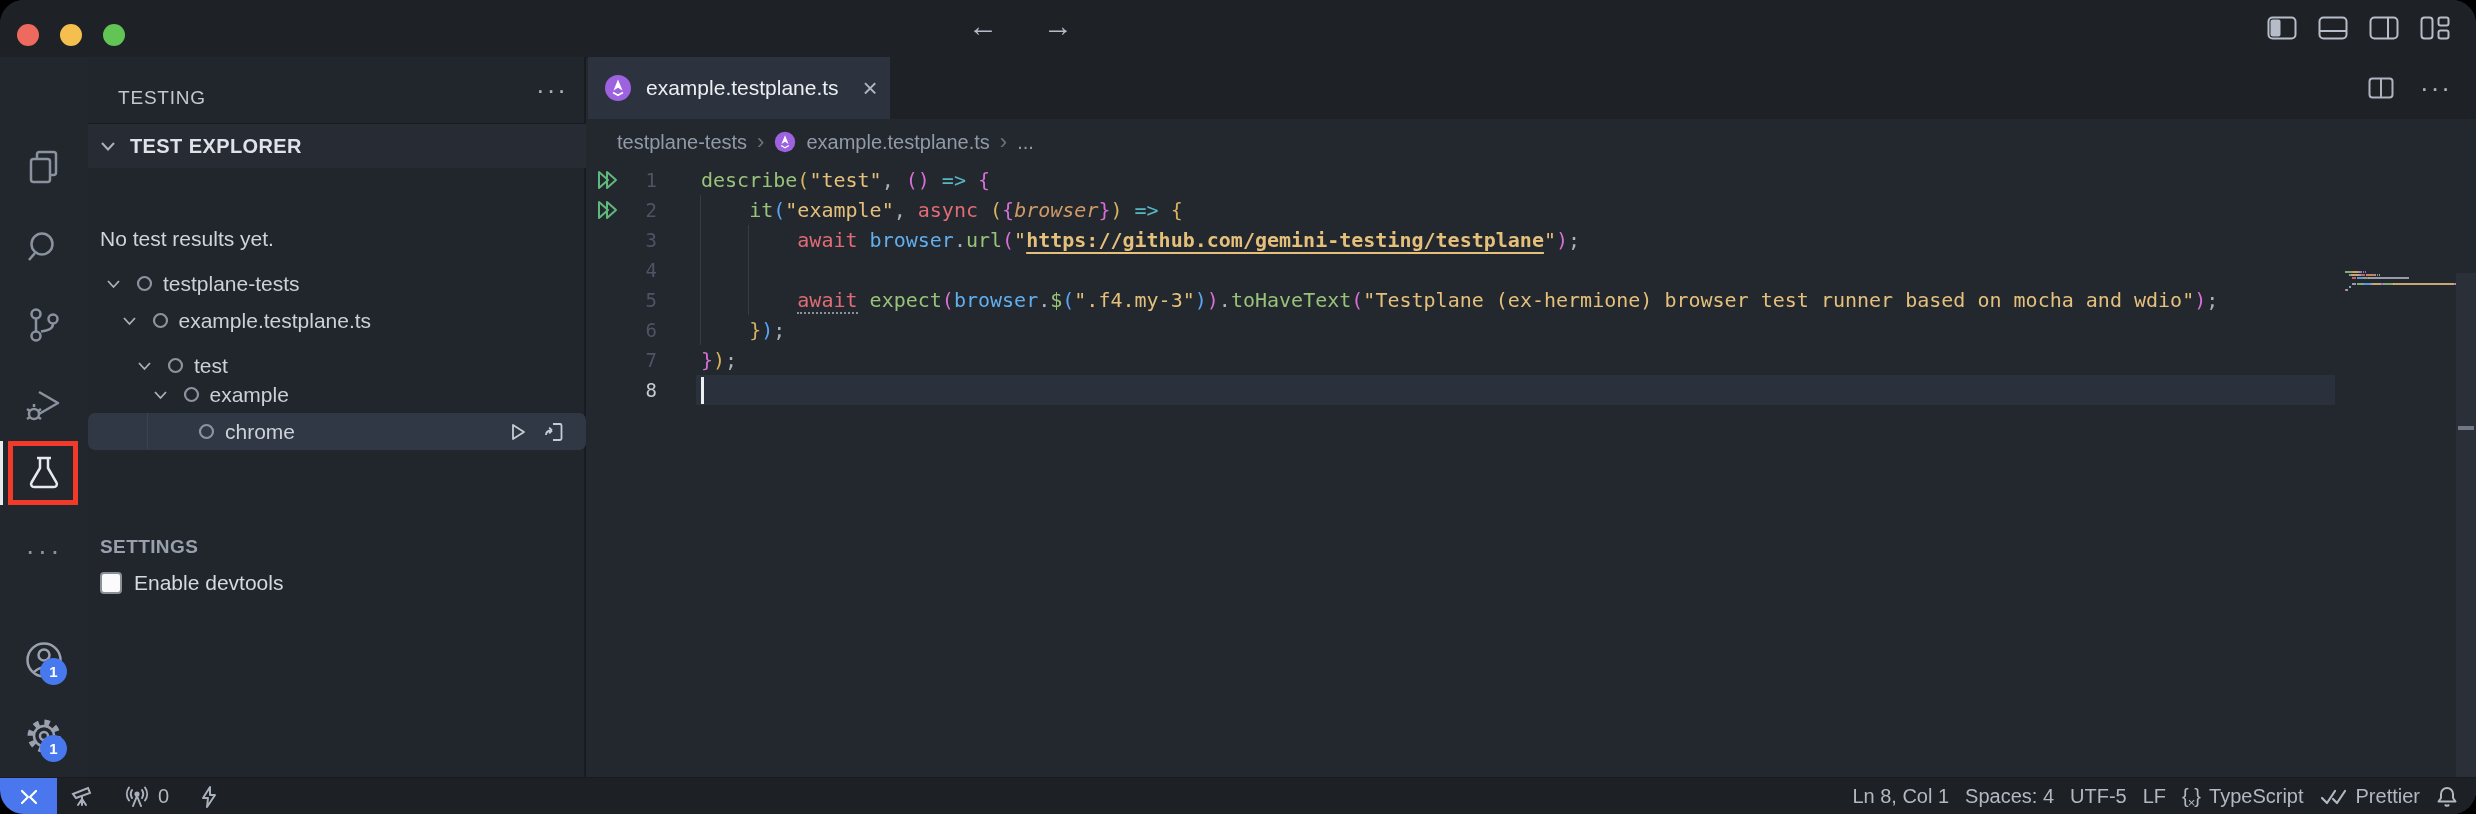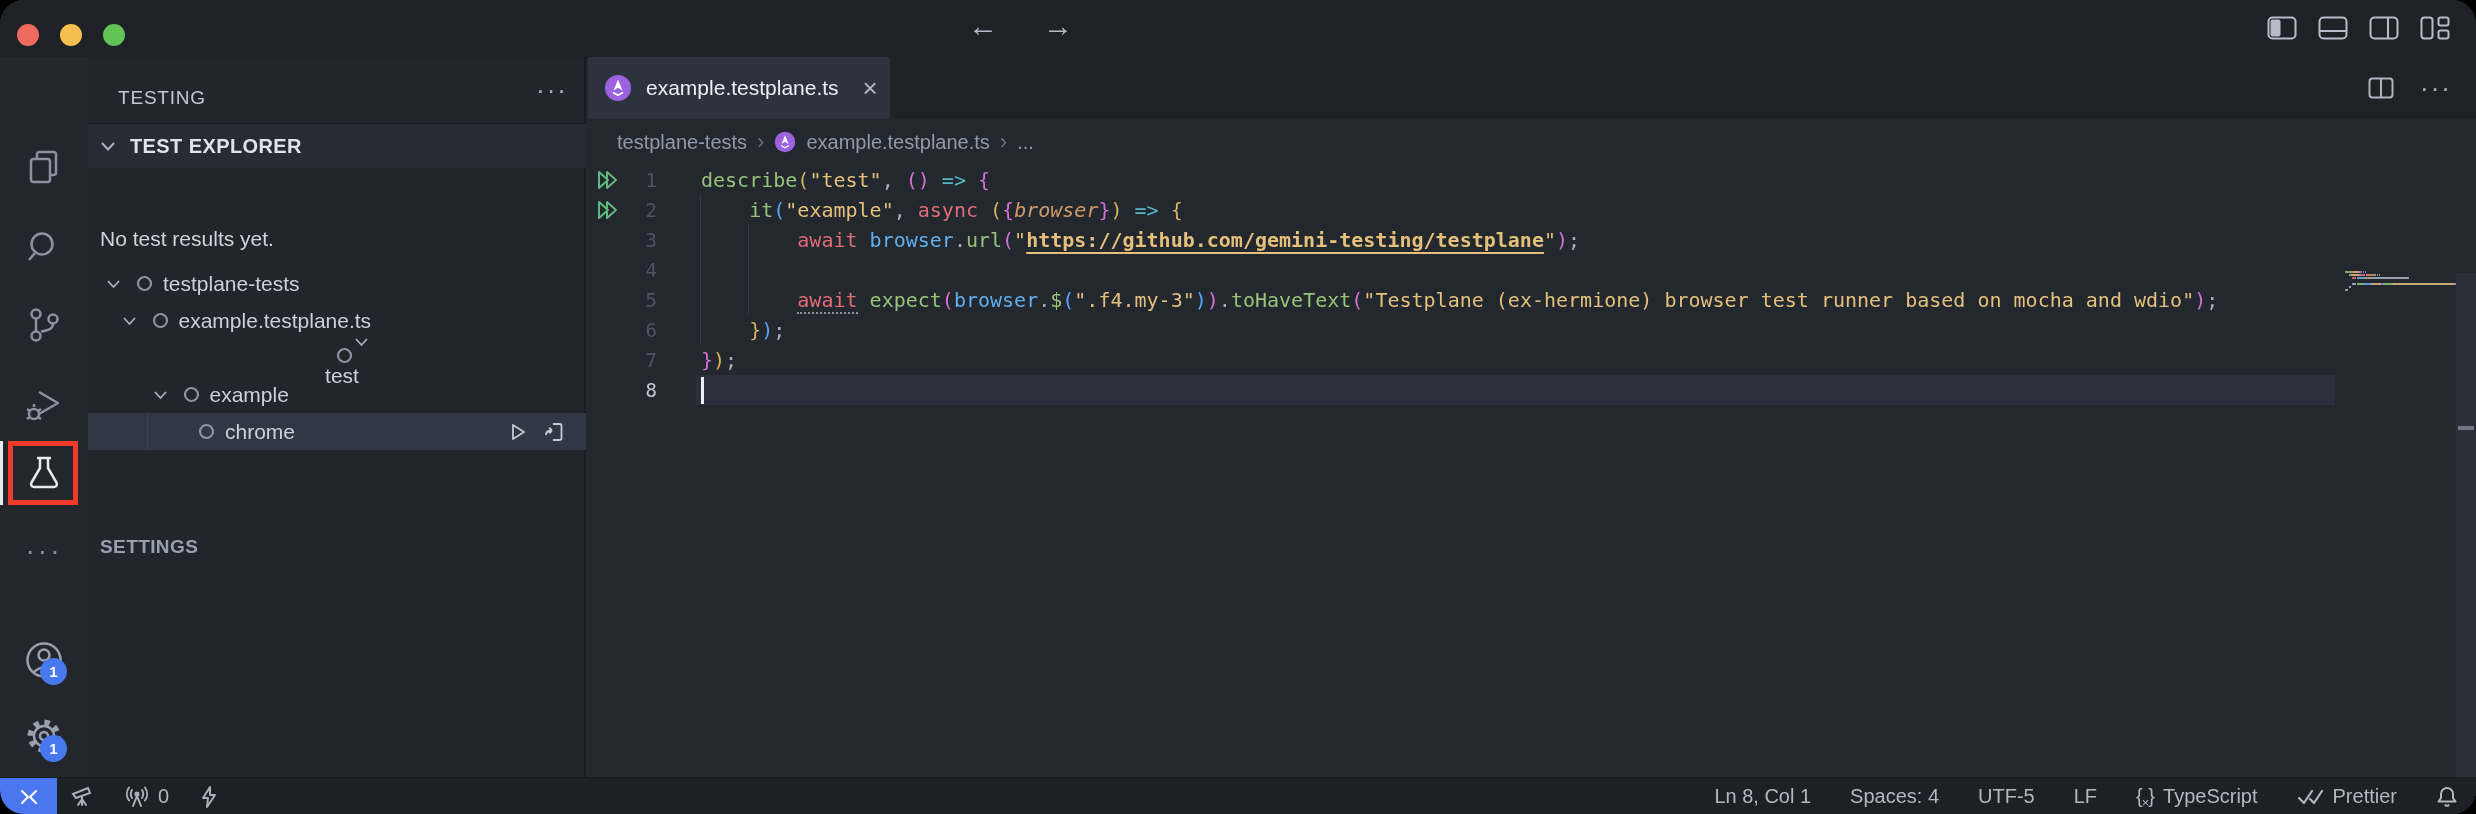--- a/index.html
+++ b/index.html
@@ -38,21 +38,21 @@
   .sb-section .lbl{font-size:20px;font-weight:bold;color:#dfe3e9;letter-spacing:.4px;}
   .filterbox{position:absolute;left:10px;top:116px;width:476px;height:42px;background:#1b1f26;
              border:2px solid #363d49;border-radius:4px;box-sizing:border-box;display:flex;align-items:center;}
   .filterbox input{flex:1;background:transparent;border:none;outline:none;color:#c6ccd5;font-size:20px;
                    padding:0 12px;font-family:"Liberation Sans",sans-serif;}
   .filterbox input::placeholder{color:#6f7884;}
   .filterbox .funnel{margin-right:12px;}
   .sb-msg{position:absolute;left:12px;top:170px;font-size:21px;color:#d0d4db;}
   .tree{position:absolute;left:0;top:208px;width:498px;}
   .tree-row{position:absolute;left:0;width:498px;height:37px;display:flex;align-items:center;color:#ccd1d9;font-size:21px;}
-  .tree-row.selected{background:#313845;}
+  .tree-row.selected{background:#313845;border-radius:7px;}
   .tree-row .tlabel{margin-left:10px;}
   .tree-actions{position:absolute;left:420px;top:0;height:37px;display:flex;align-items:center;gap:16px;}
   .indent-guide{position:absolute;left:59px;width:1px;background:#3c434f;}
   .settings-lbl{position:absolute;left:12px;top:479px;font-size:19px;font-weight:bold;color:#98a0ad;letter-spacing:.4px;}
   .chk-row{position:absolute;left:12px;width:470px;height:36px;display:flex;align-items:center;gap:12px;
            color:#d5d9e0;font-size:21px;}
   .chk-row input{appearance:none;width:22px;height:22px;border-radius:4px;background:#fbfbfb;
                  border:2px solid #8a8f98;margin:0;box-sizing:border-box;}
   
   .editor{position:absolute;left:588px;top:57px;width:1888px;height:720px;background:var(--bg-editor);}
@@ -85,21 +85,21 @@
   .mmbar{position:absolute;height:2px;opacity:.85;}
   .ruler{position:absolute;left:1868px;top:108px;width:20px;height:612px;background:#2a2f38;}
   .ruler .dash{position:absolute;left:2px;top:153px;width:16px;height:4px;background:#707886;}
   
   .statusbar{position:absolute;left:0;top:777px;width:2476px;height:37px;background:var(--bg-statusbar);
              border-top:1px solid var(--border);color:#b2b8c2;font-size:20px;}
   .remote{position:absolute;left:0;top:0;width:57px;height:37px;background:#4a77ee;border-radius:0 0 0 24px;
           display:flex;align-items:center;justify-content:center;}
   .sb-left{position:absolute;left:70px;top:0;height:37px;display:flex;align-items:center;gap:30px;}
   .sb-left .grp{display:flex;align-items:center;gap:8px;}
-  .sb-right{position:absolute;right:18px;top:0;height:37px;display:flex;align-items:center;gap:39px;}
+  .sb-right{position:absolute;right:18px;top:0;height:37px;display:flex;align-items:center;gap:16px;}
   .sb-right .grp{display:flex;align-items:center;gap:8px;}
   .braceicon{font-size:20px;color:#b2b8c2;position:relative;}
   .braceicon .x{font-size:13px;position:relative;top:4px;margin:0 -1px;}
   svg{display:block;}
 </style>
 </head>
 <body>
 
 <div class="window">
 
@@ -230,21 +230,21 @@
               <polyline points="2,2 7.5,8 13,2" fill="none" stroke="#aab0bc" stroke-width="1.8"></polyline>
             </svg>
           </span>
           <span style="margin-left:15px">
             <svg width="17" height="17" viewBox="0 0 17 17">
               <circle cx="8.5" cy="8.5" r="6.5" fill="none" stroke="#8b93a1" stroke-width="2.2"></circle>
             </svg>
           </span>
           <span class="tlabel">example.testplane.ts</span>
         </div>
-        <div class="tree-row" style="top: 72px; flex-direction: column;">
+        <div class="tree-row" style="top: 82px;">
           <span style="width:15px;margin-left:49px">
             <svg width="15" height="10" viewBox="0 0 15 10">
               <polyline points="2,2 7.5,8 13,2" fill="none" stroke="#aab0bc" stroke-width="1.8"></polyline>
             </svg>
           </span>
           <span style="margin-left:15px">
             <svg width="17" height="17" viewBox="0 0 17 17">
               <circle cx="8.5" cy="8.5" r="6.5" fill="none" stroke="#8b93a1" stroke-width="2.2"></circle>
             </svg>
           </span>
@@ -282,20 +282,24 @@
                 <path d="M9 3 h7 a1.5 1.5 0 0 1 1.5 1.5 v13 a1.5 1.5 0 0 1 -1.5 1.5 h-7"></path>
                 <path d="M2 14 q0 -4.5 6 -4.5 M8 9.5 l-2.8 -2.8 M8 9.5 l-2.8 2.8"></path>
               </svg>
             </span>
           </span>
         </div>
       </div>
     <div class="indent-guide" style="top:356px;height:37px"></div>
 
     <div class="settings-lbl">SETTINGS</div>
+    <div class="chk-row" style="top:508px">
+      <input type="checkbox" style="">
+      <span>Enable devtools</span>
+    </div>
   </div>
 
   <div class="editor">
     <div class="tabstrip">
       <div class="tab">
         <span>
           <svg width="28" height="28" viewBox="0 0 28 28">
               <circle cx="14" cy="14" r="13" fill="#9d62e0"></circle>
               <path d="M14 5.5 l4.5 11 -4.5 -2.8 -4.5 2.8 z" fill="#fff"></path>
               <path d="M9 18.5 l5 2.8 5 -2.8" fill="none" stroke="#fff" stroke-width="1.6"></path>

